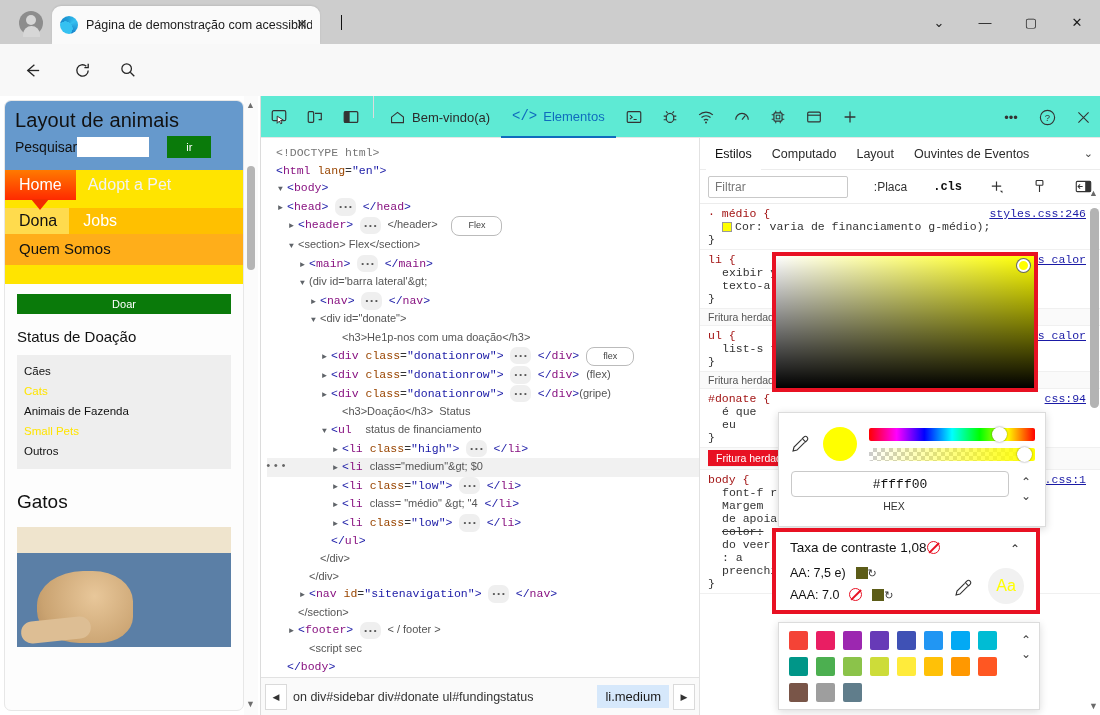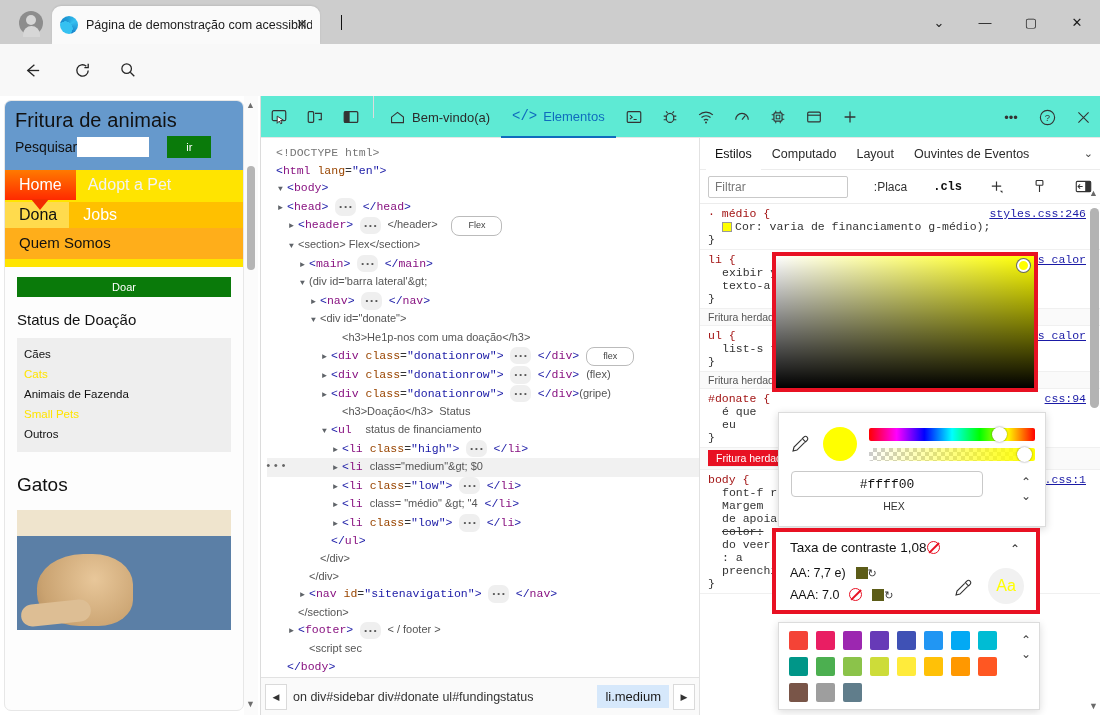--- a/index.html
+++ b/index.html
@@ -59,26 +59,26 @@
 
   
   .viewport { position:absolute; left:0; top:96px; width:260px; height:619px; background:#ffffff; overflow:hidden; }
   .page-card { position:absolute; left:4px; top:4px; width:240px; height:611px; background:#fdfdfd; border:1px solid #e7e7e7; border-radius:7px; overflow:hidden; }
   .hdr { background:#6699cc; padding:8px 10px 12px 10px; }
   .hdr h1 { font-size:20px; font-weight:400; color:#111; letter-spacing:.1px; }
   .search-row { display:flex; align-items:center; gap:0px; margin-top:4px; }
   .search-lbl { font-size:14px; color:#111; }
   .search-box { width:72px; height:20px; background:#fff; border:1px solid #fff; }
   .go-btn { margin-left:18px; width:44px; height:22px; background:#0a7a0a; color:#fff; font-size:11px; display:flex; align-items:center; justify-content:center; }
-  .navblock { background:#ffe400; position:relative; padding-bottom:8px; }
+  .navblock { background:#ffe400; position:relative; padding-bottom:19px; }
   .nav-r1 { display:flex; align-items:stretch; }
   .homebox { background:linear-gradient(#ff7a00,#ff2a00); color:#fff; font-size:16px; padding:6px 14px; position:relative; }
   .homebox::after{ content:""; position:absolute; left:50%; bottom:-10px; transform:translateX(-50%); border-left:9px solid transparent; border-right:9px solid transparent; border-top:11px solid #f22c00; }
   .adopt { font-size:16px; color:#f2f2f2; padding:6px 0 6px 12px; }
-  .nav-r2 { display:flex; align-items:center; background:#ffc000; margin-top:2px; }
+  .nav-r2 { display:flex; align-items:center; background:#ffc000; margin-top:8px; }
   .dona { font-size:16px; color:#111; padding:4px 12px 4px 14px; background:#ffdb4d; }
   .jobs { font-size:16px; color:#fff; padding:4px 14px; }
   .nav-r3 { background:#ffae1a; padding:6px 14px 8px 14px; font-size:15px; color:#111; }
   .donate-btn { margin:10px 12px 0 12px; height:20px; background:#0a7a0a; color:#fff; font-size:11px; display:flex; align-items:center; justify-content:center; }
   .sec-h { font-size:15px; color:#111; margin:14px 0 0 12px; }
   .fund-list { margin:10px 12px 0 12px; background:#eeeeee; padding:6px 0 8px 0; }
   .fund-list li { list-style:none; font-size:11.5px; color:#111; padding:4px 0 4px 7px; }
   .fund-list li.hl { color:#ffe400; }
   .gatos-h { font-size:19px; color:#111; margin:22px 0 0 12px; }
   .catimg { margin:14px 12px 0 12px; height:120px; position:relative; overflow:hidden;
@@ -152,21 +152,21 @@
   .cp-row1 { position:absolute; left:10px; top:8px; right:10px; height:46px; display:flex; align-items:center; gap:12px; }
   .eyedrop { width:22px; height:22px; display:flex; align-items:center; justify-content:center; }
   .preview-circ { width:34px; height:34px; border-radius:50%; background:#ffff00; }
   .sliders { flex:1; display:flex; flex-direction:column; gap:7px; }
   .hue-bar { height:13px; border-radius:2px; position:relative;
     background:linear-gradient(to right,#f00,#f0f,#00f,#0ff,#0f0,#ff0,#f00); }
   .alpha-bar { height:13px; border-radius:2px; position:relative;
     background:linear-gradient(to right, rgba(255,255,0,0), #ffff00),
       repeating-conic-gradient(#ccc 0 25%, #fff 0 50%) 0 0/8px 8px; }
   .sl-knob { position:absolute; width:15px; height:15px; border-radius:50%; background:#fff; box-shadow:0 0 2px rgba(0,0,0,.5); top:-1px; }
-  .hex-input { position:absolute; left:12px; top:58px; width:192px; height:26px; border:1px solid #c9c9c9; border-radius:4px;
+  .hex-input { position:absolute; left:12px; top:58px; width:218px; height:26px; border:1px solid #c9c9c9; border-radius:4px;
     font-family:"Liberation Mono",monospace; font-size:13px; color:#111; display:flex; align-items:center; justify-content:center; }
   .hex-lbl { position:absolute; left:12px; top:87px; width:206px; text-align:center; font-size:10.5px; color:#333; font-family:"Liberation Sans",sans-serif; }
   .hex-spin { position:absolute; right:14px; top:62px; font-size:12px; color:#444; }
 
   
   .contrast { position:absolute; left:772px; top:528px; width:268px; height:86px; background:#fff; border:4px solid #e81123; }
   .ct-title { position:absolute; left:14px; top:8px; font-size:13.5px; color:#111; font-family:"Liberation Sans",sans-serif; }
   .no-sign { display:inline-block; width:13px; height:13px; border:1.6px solid #e81123; border-radius:50%; position:relative; vertical-align:-2px; }
   .no-sign::after{ content:""; position:absolute; left:-1px; top:5px; width:14px; height:1.6px; background:#e81123; transform:rotate(-45deg); }
   .ct-chev { position:absolute; right:16px; top:10px; font-size:12px; color:#333; }
@@ -245,21 +245,21 @@
             <path d="M10 2.5 l2.3 4.9 5.2.6-3.9 3.6 1.1 5.2L10 14.2 5.3 16.8l1.1-5.2L2.5 8l5.2-.6z" fill="none" stroke="#555" stroke-width="1.2"></path>
           </svg>
       </div>
     </div>
     <div class="dots-menu">•••</div>
   </div>
 
   <div class="viewport">
     <div class="page-card">
       <div class="hdr">
-        <h1>Fritura de animais</h1>
+        <h1>Layout de animais</h1>
         <div class="search-row">
           <span class="search-lbl">Pesquisar</span>
           <span class="search-box"></span>
           <span class="go-btn">ir</span>
         </div>
       </div>
       <div class="navblock">
         <div class="nav-r1">
           <div class="homebox">Home</div>
           <div class="adopt">Adopt a Pet</div>
@@ -495,21 +495,21 @@
     <div class="hex-lbl">HEX</div>
     <div class="hex-spin">⌃<br>⌄</div>
   </div>
 
   <div class="contrast">
     <div class="ct-title">
       <span>Taxa de contraste 1,08</span><span class="no-sign"></span>
     </div>
     <div class="ct-chev">⌃</div>
     <div class="ct-aa">
-      <span>AA: 7,7 e)</span><span class="mini-sw"></span><span class="refresh-ic">↻</span>
+      <span>AA: 7,5 e)</span><span class="mini-sw"></span><span class="refresh-ic">↻</span>
     </div>
     <div class="ct-aaa">
       <span>AAA: 7.0</span><span class="no-sign" style="margin-left:10px"></span><span class="mini-sw"></span><span class="refresh-ic">↻</span>
     </div>
     <span class="ct-eye">
       <svg width="21" height="21" viewBox="0 0 22 22">
           <path d="M14.5 3.2a2.4 2.4 0 0 1 3.4 3.4l-1.6 1.6-3.4-3.4z" fill="none" stroke="#333" stroke-width="1.2"></path>
           <path d="M12.3 5.6 L4.2 13.7 L3.2 17.8 L7.3 16.8 L15.4 8.7" fill="none" stroke="#333" stroke-width="1.2"></path>
         </svg>
     </span>

